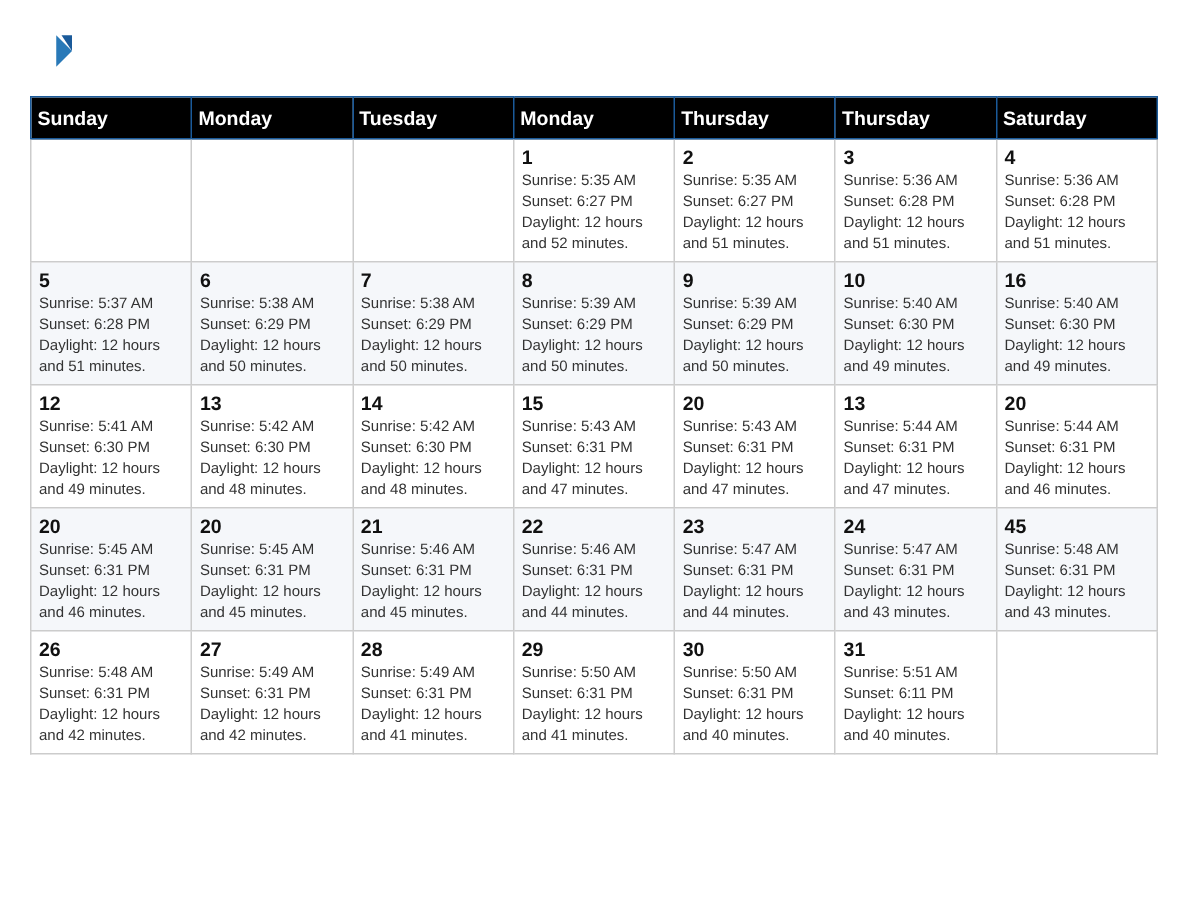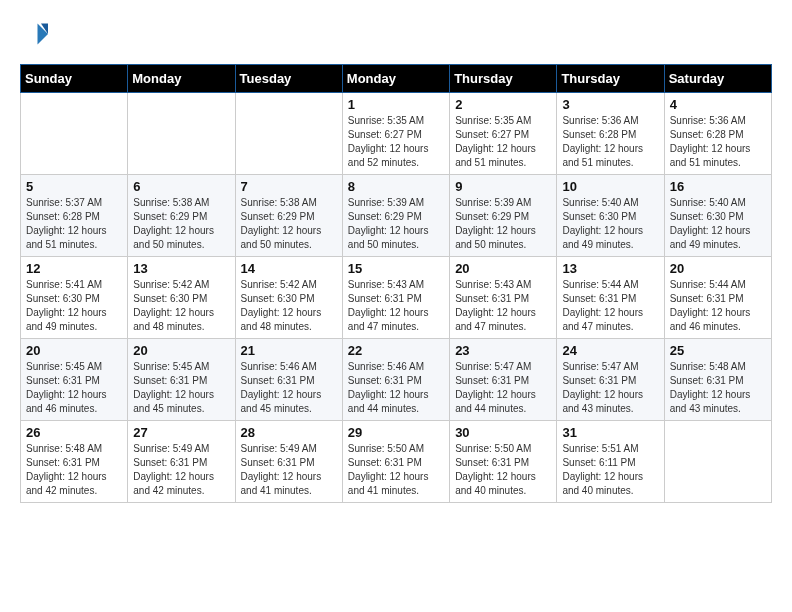--- a/index.html
+++ b/index.html
@@ -292,21 +292,21 @@
 and 44 minutes.</div>
         </td>
         <td>
           <span class="day-num">24</span>
           <div class="day-info" style="white-space: pre-line;">Sunrise: 5:47 AM
 Sunset: 6:31 PM
 Daylight: 12 hours
 and 43 minutes.</div>
         </td>
         <td>
-          <span class="day-num">25</span>
+          <span class="day-num">45</span>
           <div class="day-info" style="white-space: pre-line;">Sunrise: 5:48 AM
 Sunset: 6:31 PM
 Daylight: 12 hours
 and 43 minutes.</div>
         </td>
       </tr>
       <tr>
         <td>
           <span class="day-num">26</span>
           <div class="day-info" style="white-space: pre-line;">Sunrise: 5:48 AM

